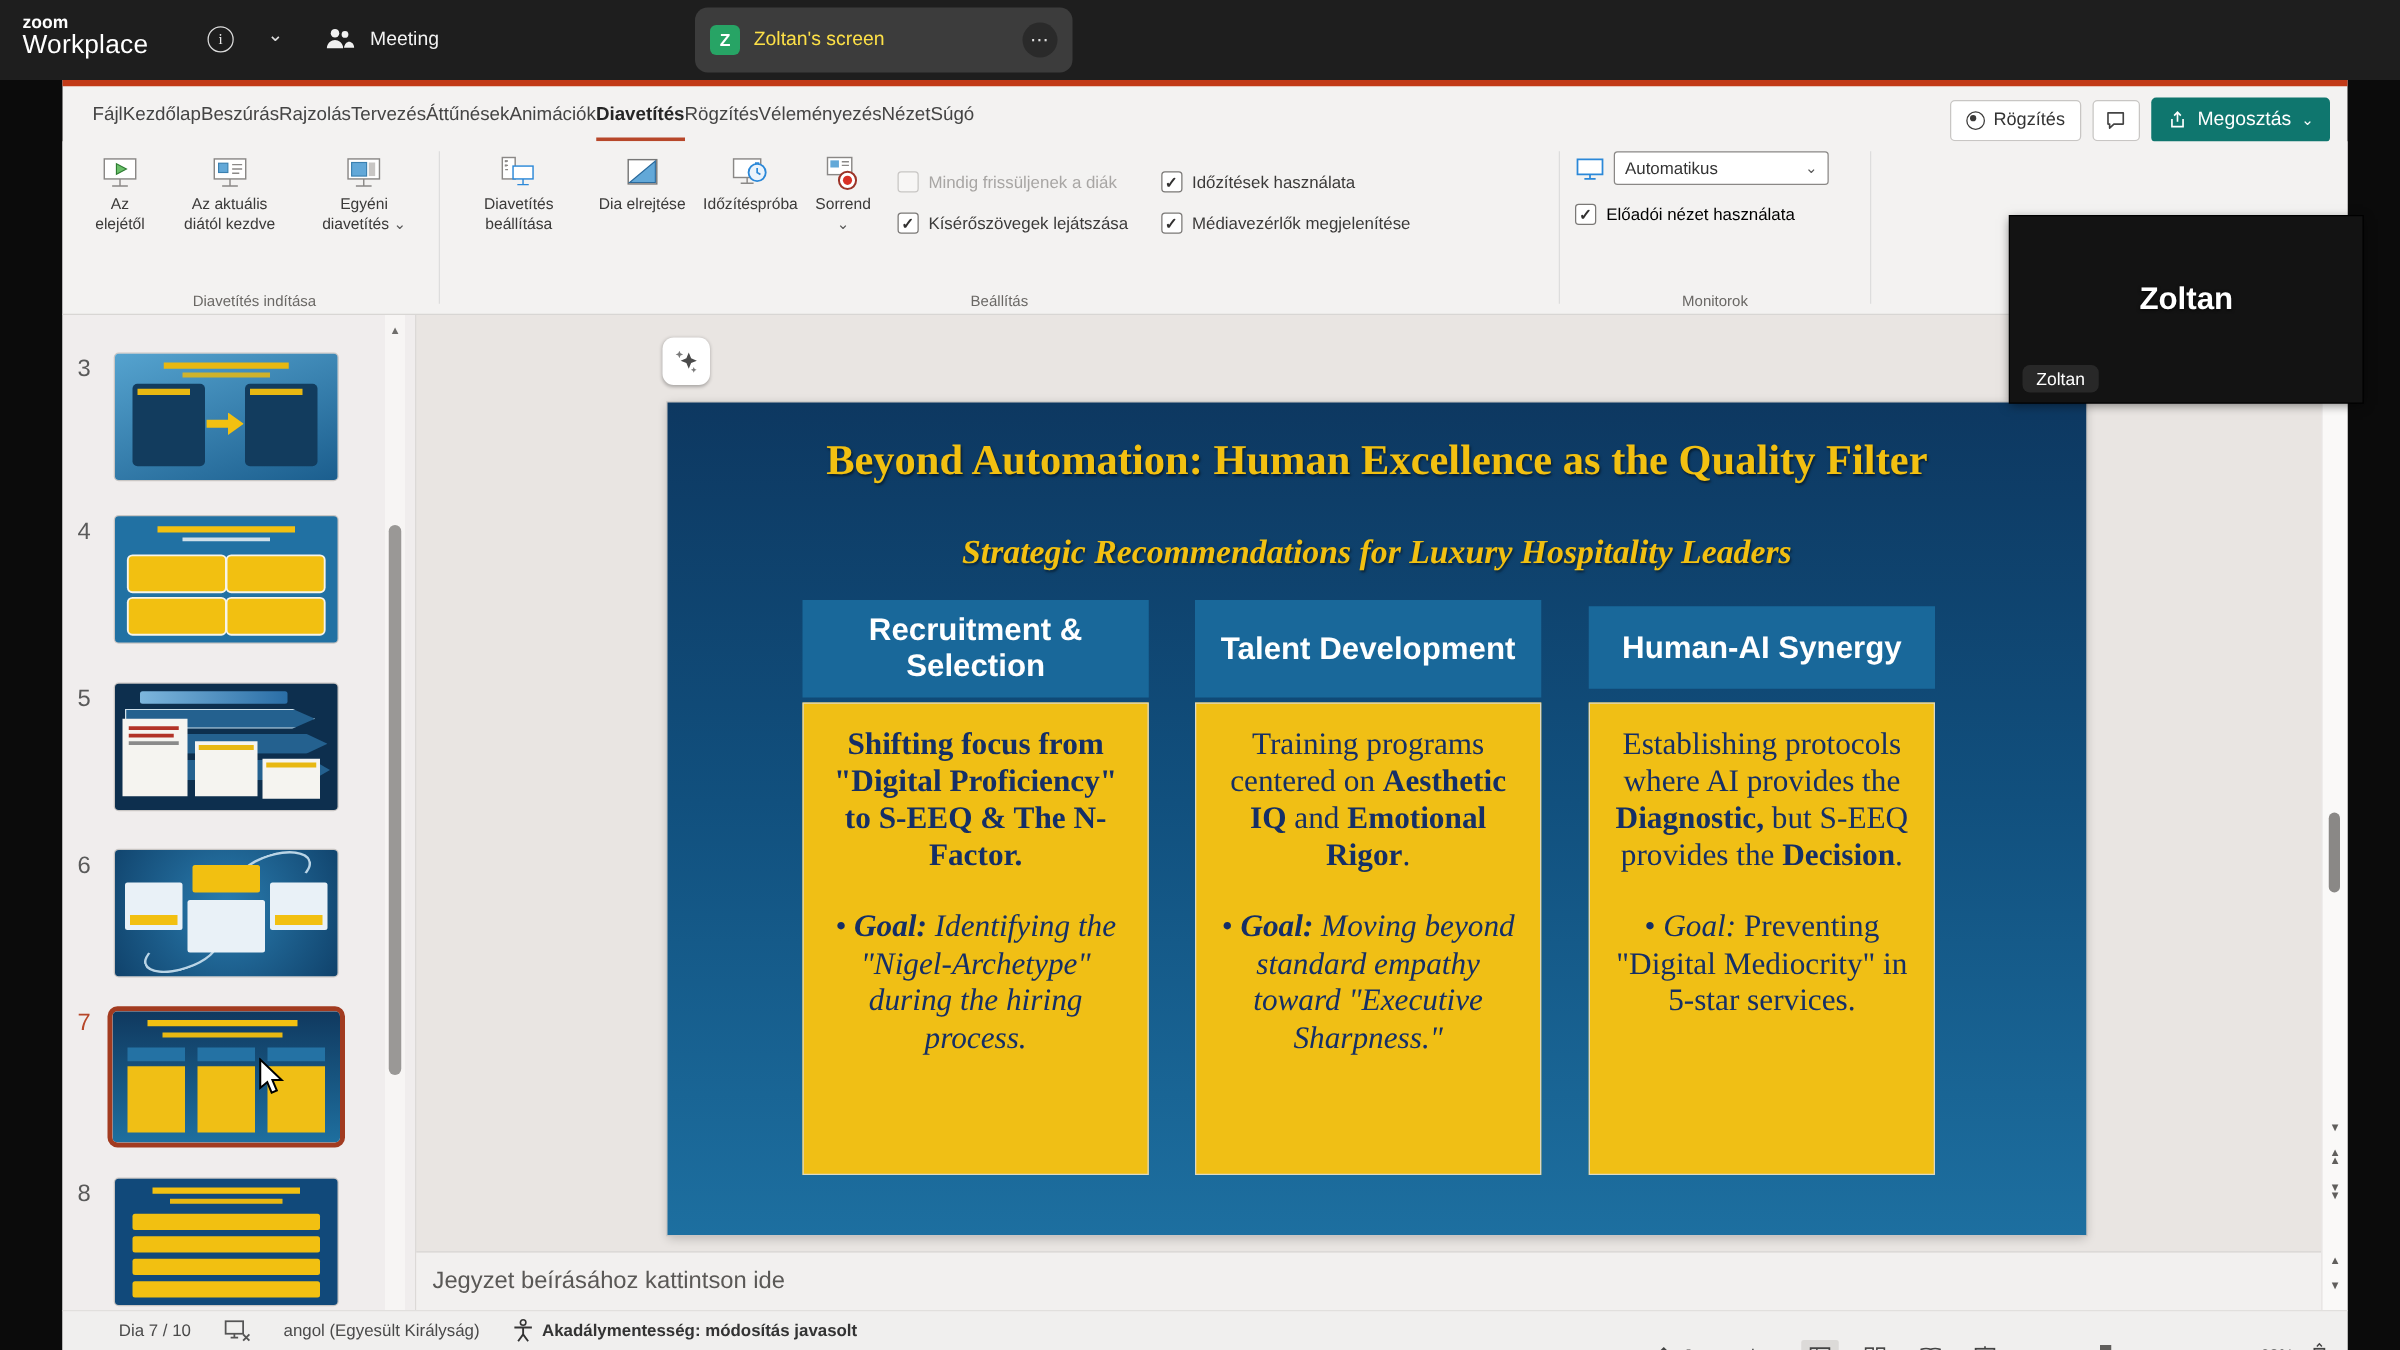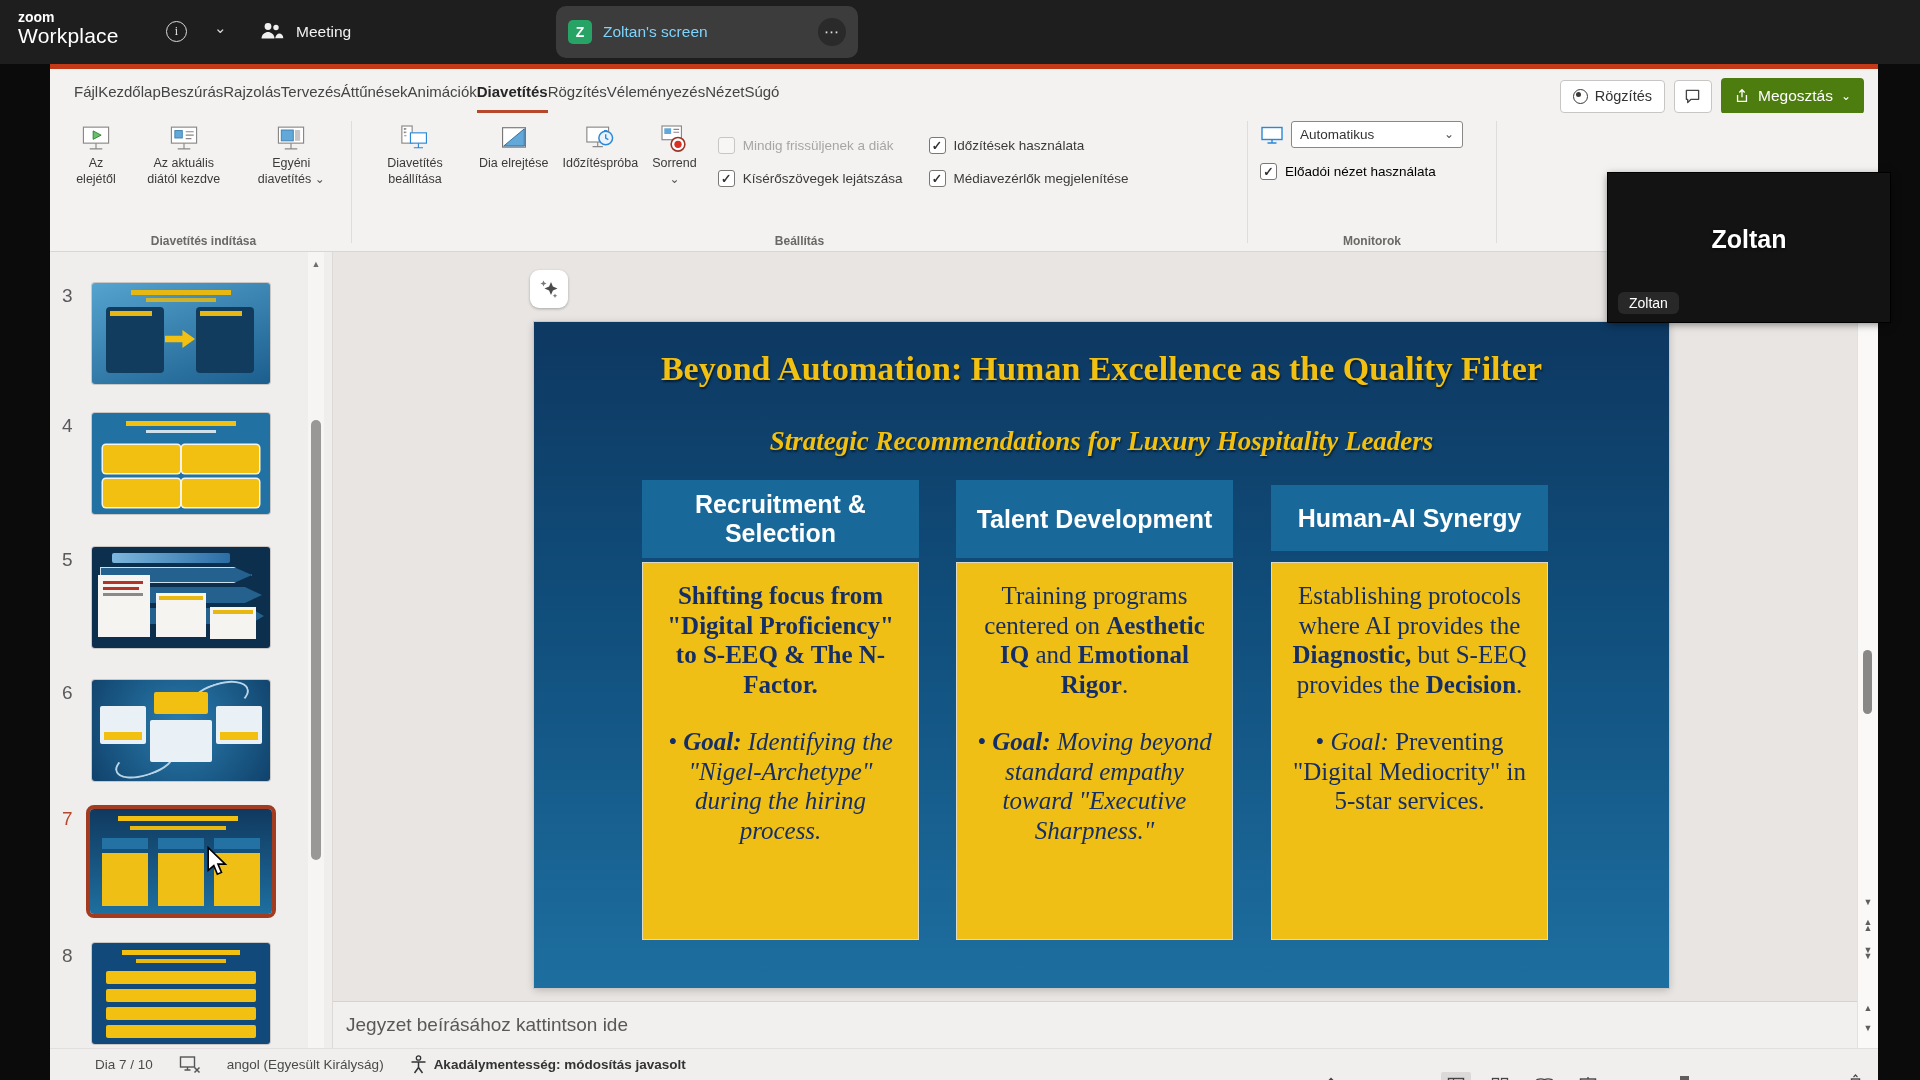--- a/index.html
+++ b/index.html
@@ -11,40 +11,40 @@
   .topbar{position:absolute;left:0;top:0;width:1920px;height:64px;background:#1e1e1e;color:#fff;}
   .zlogo{position:absolute;left:18px;top:10px;line-height:1.05;}
   .zlogo .l1{font-size:14px;font-weight:bold;display:block;}
   .zlogo .l2{font-size:21px;display:block;letter-spacing:.2px;}
   .tb-ico{position:absolute;top:21px;color:#e8e8e8;}
   .infoc{width:19px;height:19px;border:1.6px solid #dcdcdc;border-radius:50%;display:flex;align-items:center;justify-content:center;font-size:12px;font-family:"Liberation Serif",serif;}
   .chev8{font-size:15px;color:#ddd;}
   .meetlbl{position:absolute;left:296px;top:23px;font-size:15.5px;color:#f2f2f2;}
   .sharetab{position:absolute;left:556px;top:6px;width:302px;height:52px;background:#3c3c3c;border-radius:10px;display:flex;align-items:center;padding:0 12px;box-sizing:border-box;}
   .zav{width:24px;height:24px;border-radius:5px;background:#27a465;color:#fff;font-size:14px;font-weight:bold;display:flex;align-items:center;justify-content:center;}
-  .stlbl{margin-left:11px;font-size:15.5px;color:#7dd3fc;}
+  .stlbl{margin-left:11px;font-size:15.5px;color:#fde047;}
   .stdots{margin-left:auto;width:28px;height:28px;border-radius:50%;background:#2a2a2a;color:#e0e0e0;display:flex;align-items:center;justify-content:center;font-size:15px;letter-spacing:1px;}
 
   
   .ppwin{position:absolute;left:50px;top:64px;width:1828px;height:1016px;background:#f3f2f1;}
   .topline{position:absolute;left:0;top:0;width:100%;height:5px;background:#c23a17;}
   .tabrow{position:absolute;left:0;top:5px;width:100%;height:44px;display:flex;align-items:center;padding-left:24px;box-sizing:border-box;font-size:15px;color:#444;}
   .rtab{height:100%;display:flex;align-items:center;cursor:default;box-sizing:border-box;}
   .rtab.active{font-weight:bold;color:#262626;border-bottom:3px solid #b7472a;padding-top:3px;}
   .winbtns{position:absolute;right:14px;top:9px;display:flex;gap:9px;align-items:center;}
   .btnw{height:33px;background:#fff;border:1px solid #c8c6c4;border-radius:4px;display:flex;align-items:center;gap:7px;padding:0 12px;font-size:14.5px;color:#333;box-sizing:border-box;}
   .rec{width:13px;height:13px;border:1.6px solid #3b3a39;border-radius:50%;position:relative;}
   .rec::after{content:"";position:absolute;left:2.6px;top:2.6px;width:5px;height:5px;border-radius:50%;background:#3b3a39;}
-  .btnshare{height:36px;background:#4d7c0f;color:#fff;border-radius:4px;display:flex;align-items:center;gap:8px;padding:0 13px;font-size:15.5px;}
+  .btnshare{height:36px;background:#0f766e;color:#fff;border-radius:4px;display:flex;align-items:center;gap:8px;padding:0 13px;font-size:15.5px;}
 
   
   .ribbon{position:absolute;left:0;top:49px;width:100%;height:139px;border-bottom:1px solid #d8d6d4;display:flex;box-sizing:border-box;padding-left:6px;background:#f3f2f1;}
   .grp{position:relative;display:flex;align-items:flex-start;padding:8px 6px 22px 6px;box-sizing:border-box;}
   .vsep{width:1px;background:#ddd;margin:8px 0;}
-  .glabel{position:absolute;bottom:3px;left:0;right:0;text-align:center;font-size:12px;color:#6a6865;font-weight:bold;}
+  .glabel{position:absolute;bottom:3px;left:0;right:0;text-align:center;font-size:12px;color:#6a6865;}
   .rbtn{display:flex;flex-direction:column;align-items:center;gap:3px;padding:2px 7px;font-size:12.5px;color:#3b3a39;text-align:center;line-height:1.25;}
   .rbtn .cap{max-width:100px;}
   .chev{font-size:12px;color:#555;line-height:.7;}
   .cbgrid{display:grid;grid-template-columns:auto auto;gap:16px 26px;margin:16px 10px 0 14px;font-size:13.5px;color:#3b3a39;align-content:start;}
   .cbrow{display:flex;align-items:center;white-space:nowrap;}
   .cb{width:17px;height:17px;border:1px solid #7a7876;border-radius:3px;background:#fff;display:inline-flex;align-items:center;justify-content:center;margin-right:8px;font-size:12.5px;font-weight:bold;color:#323130;box-sizing:border-box;flex:none;}
   .cb.dis{border-color:#c8c6c4;background:#f7f6f5;}
   .cbrow.dis{color:#a8a6a4;}
   .mcol{display:flex;flex-direction:column;gap:15px;margin-top:0;margin-left:6px;}
   .mrow{display:flex;align-items:center;gap:7px;}

